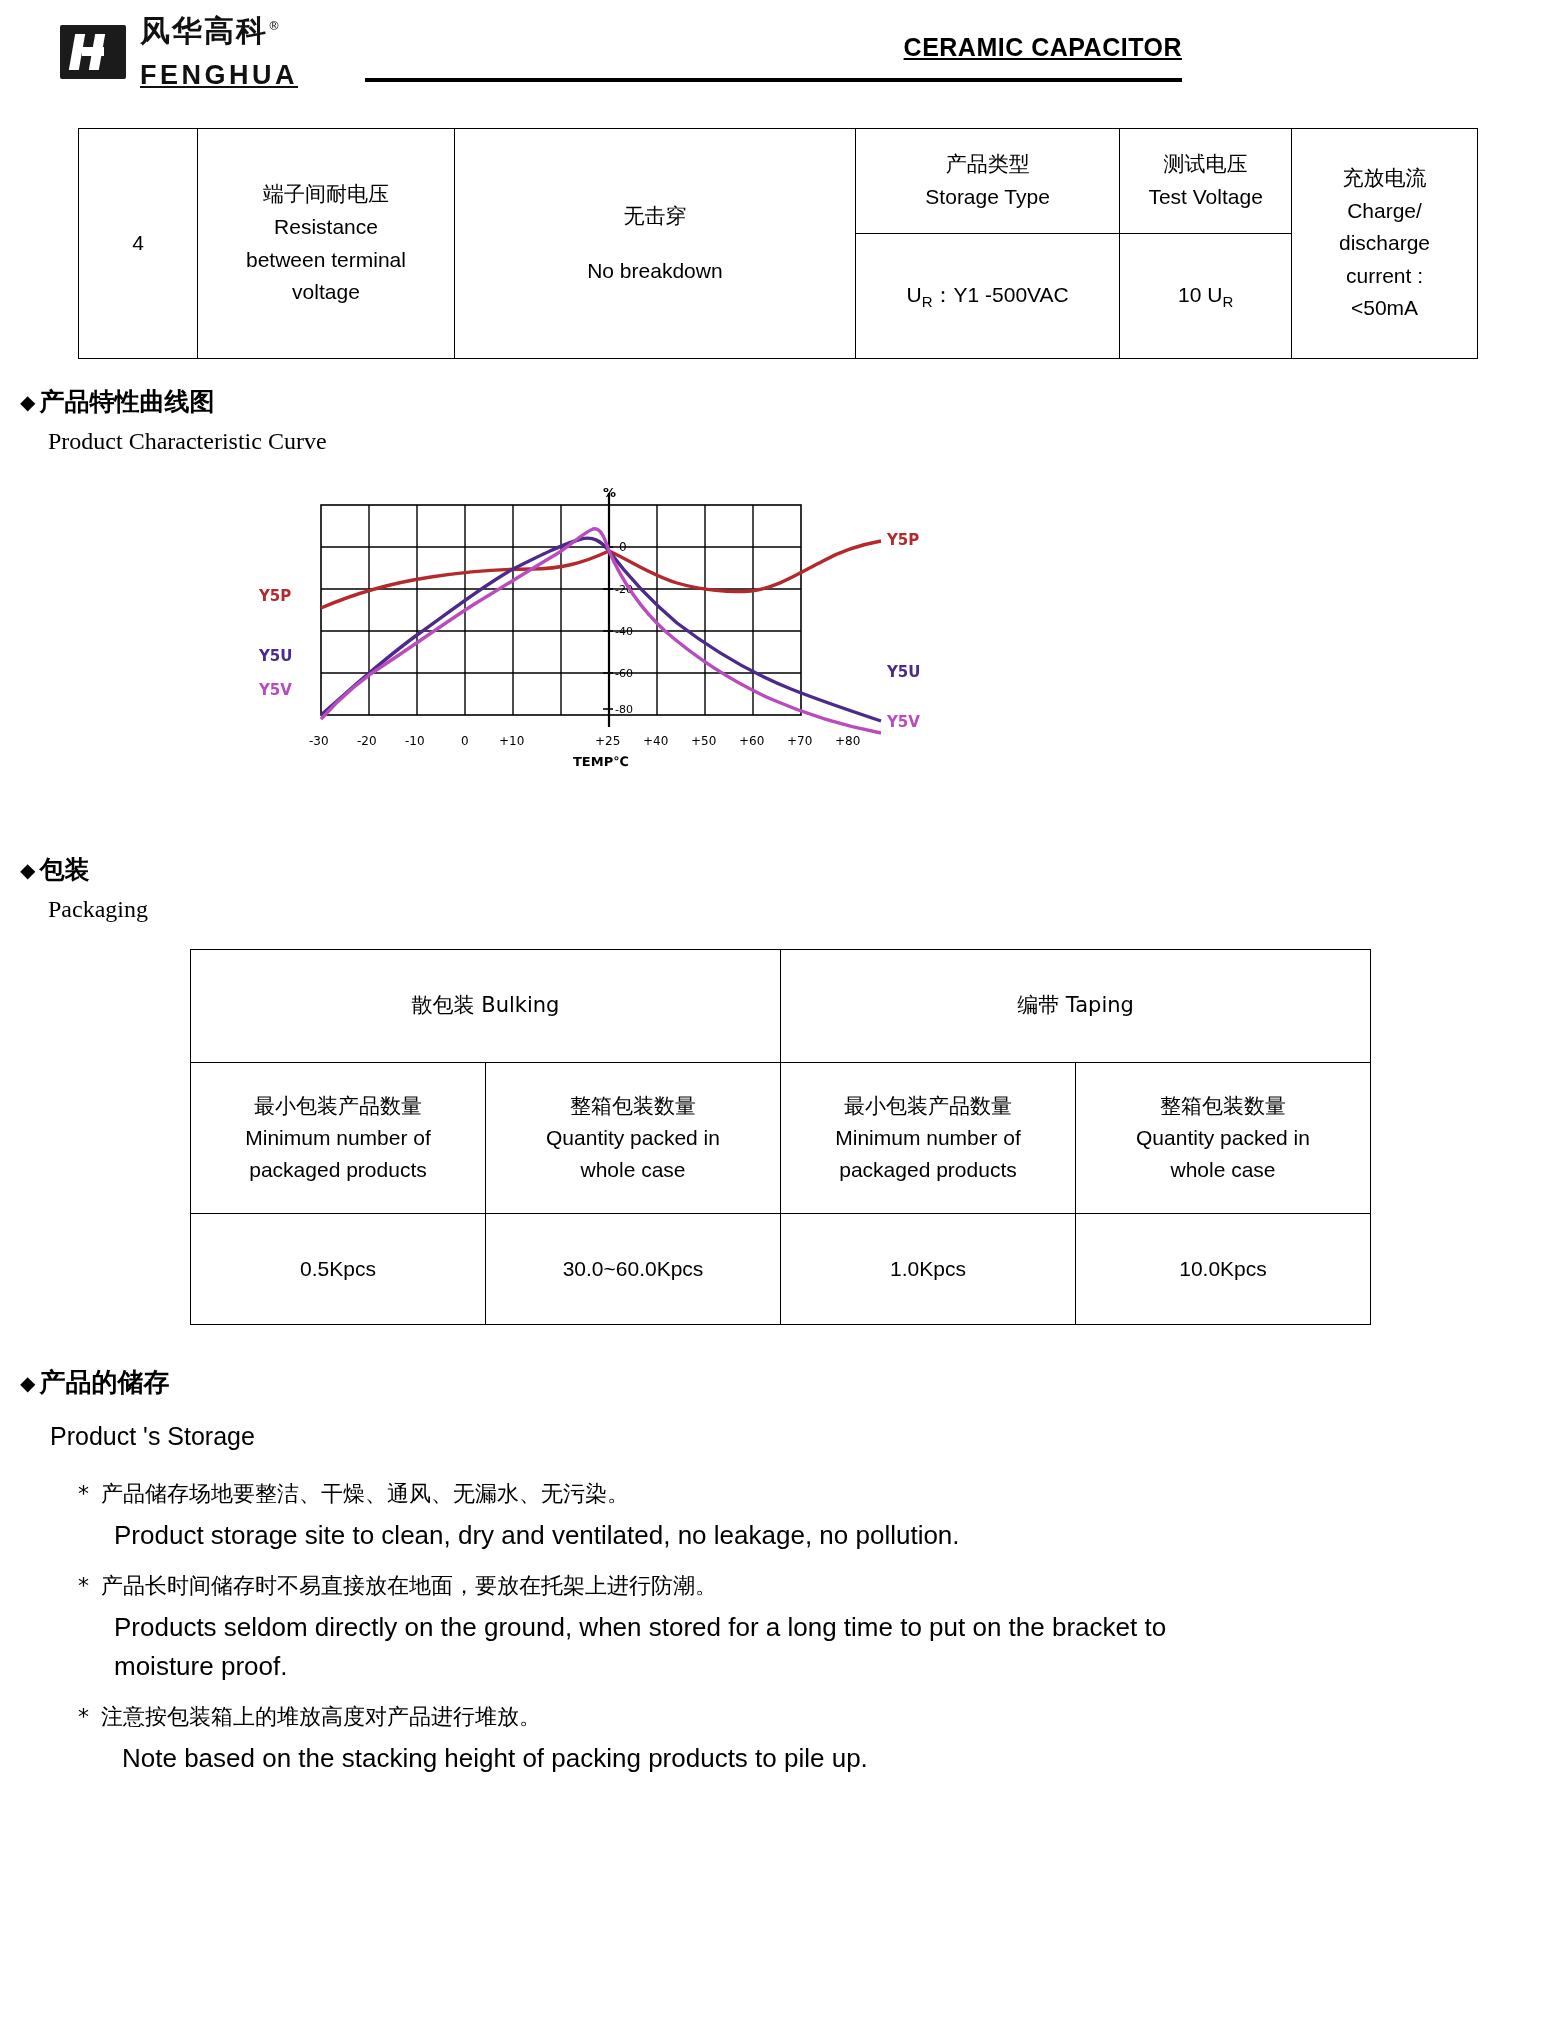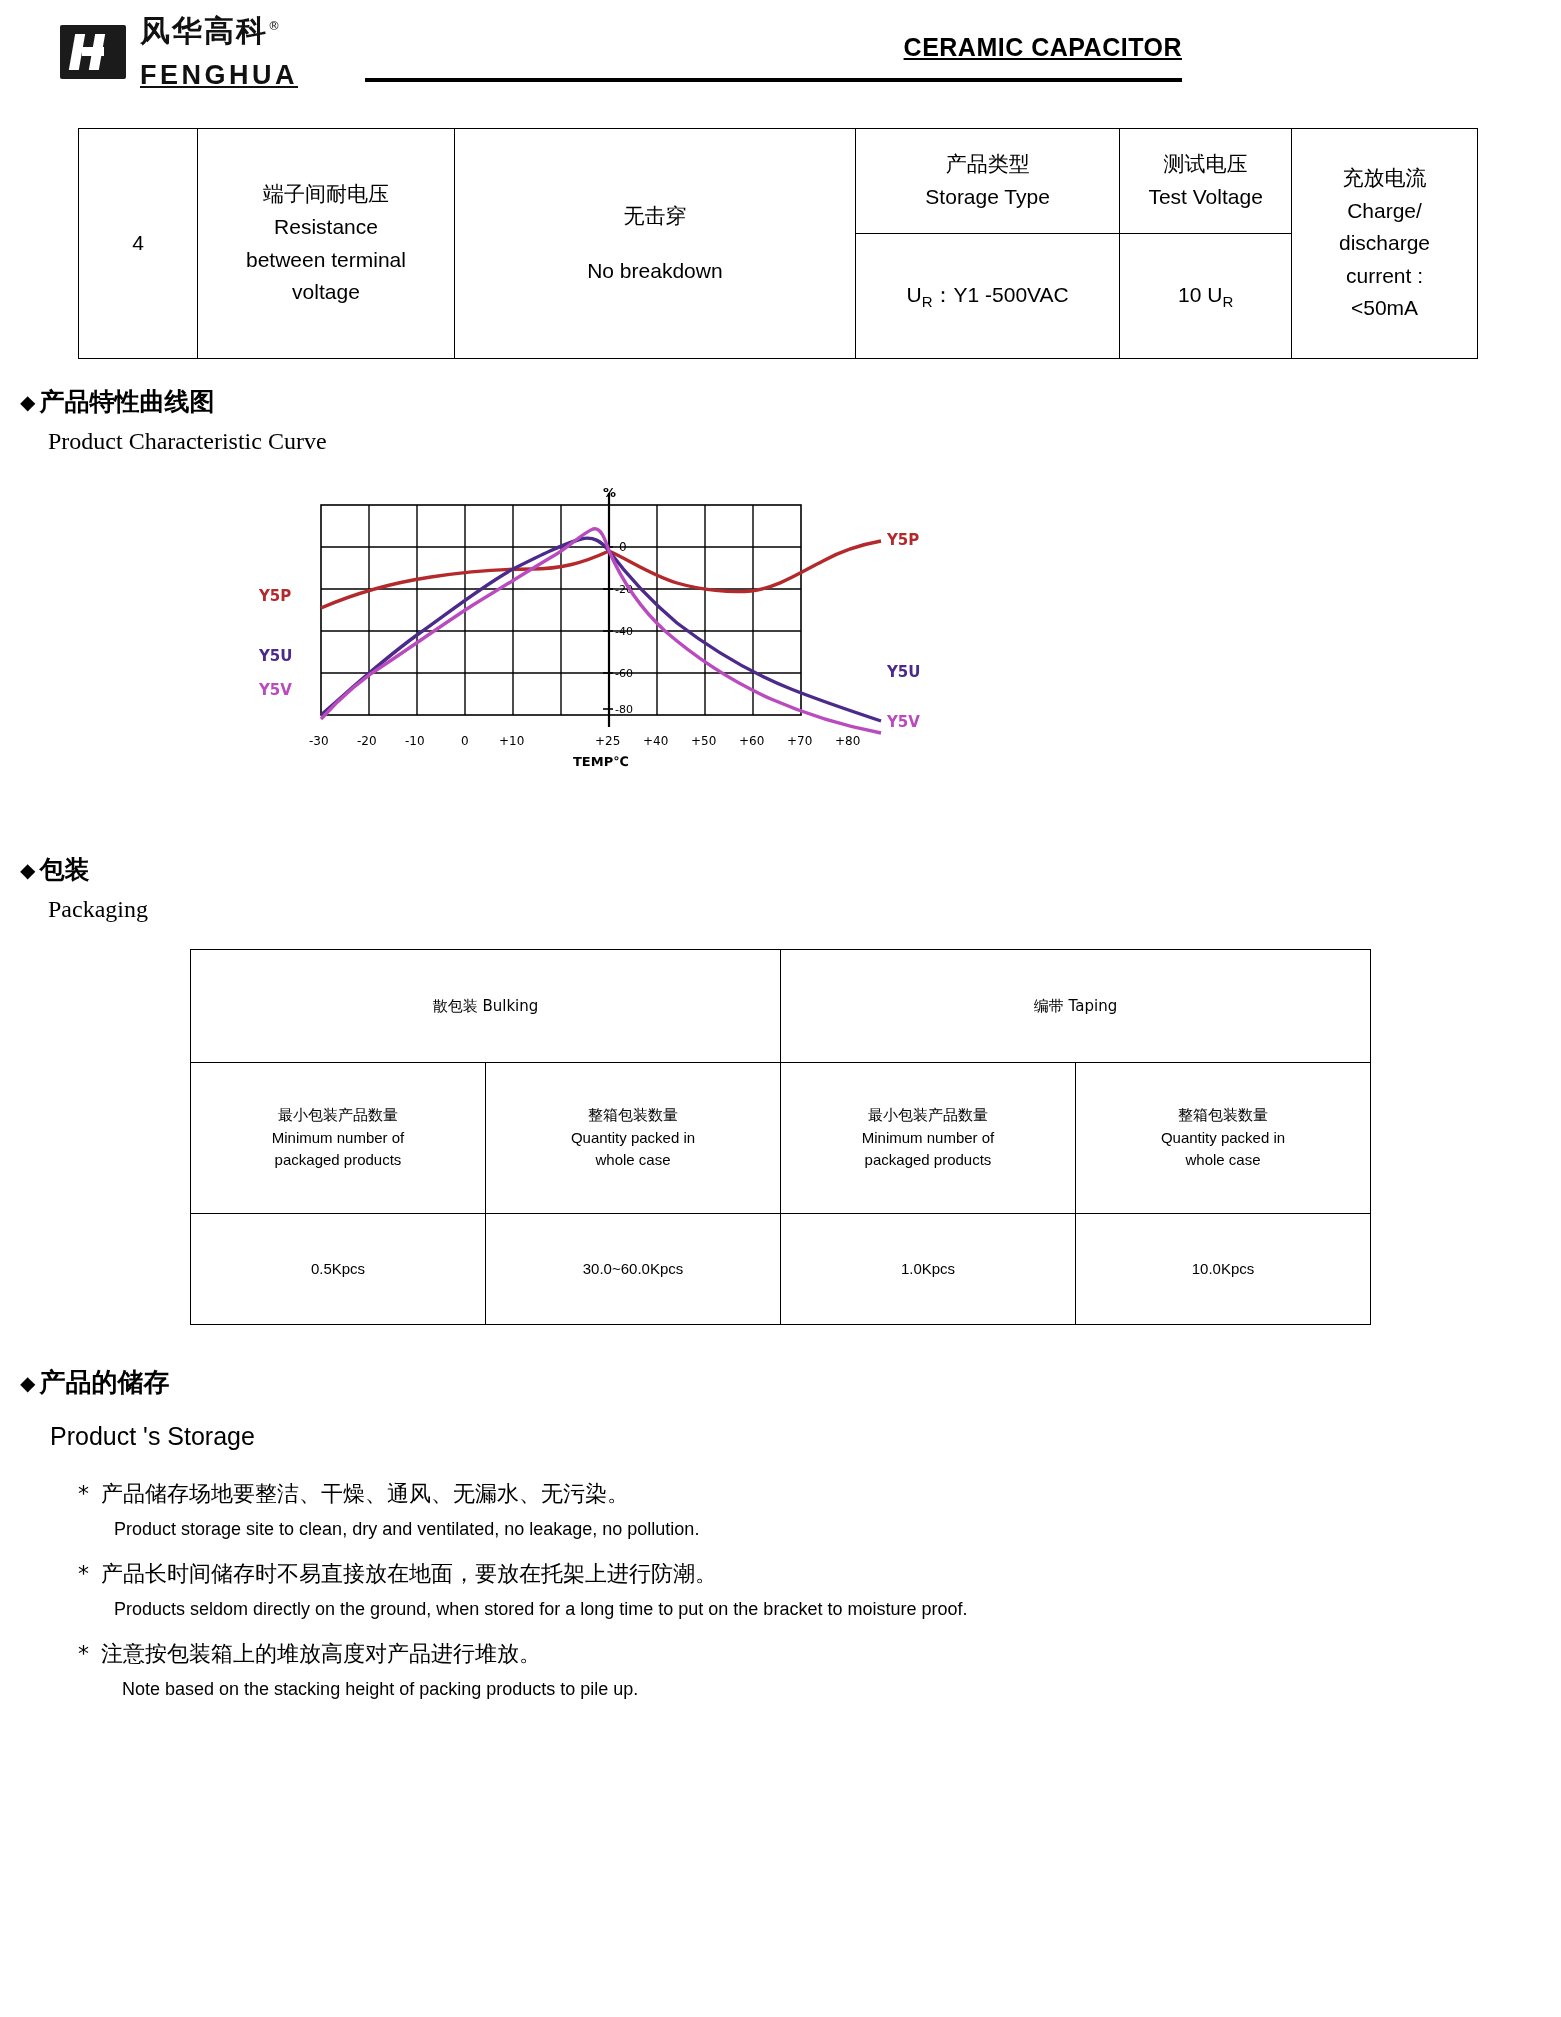--- a/index.html
+++ b/index.html
@@ -188,21 +188,21 @@
   
   .pack-table {
     margin: 26px 0 0 190px;
     width: 1180px;
     table-layout: fixed;
   }
   .pack-table td {
     border: 1px solid #000;
     text-align: center;
     vertical-align: middle;
-    font-size: 15px;
+    font-size: 21px;
     padding: 10px 6px;
     line-height: 1.5;
   }
   .pack-table td.tall {
     height: 92px;
   }
   .pack-table td.head2 {
     height: 130px;
   }
   .pack-table td.vals {
@@ -234,21 +234,21 @@
     font-family: "DejaVu Sans", sans-serif;
     font-size: 22px;
     line-height: 1.5;
     display: flex;
     gap: 12px;
   }
   .star {
     font-size: 22px;
   }
   .note-en {
-    font-size: 18px;
+    font-size: 26px;
     line-height: 1.5;
     padding-left: 36px;
     margin-top: 6px;
   }
   .note-en.indent-more {
     padding-left: 44px;
   }
 </style>
 </head>
 <body>

